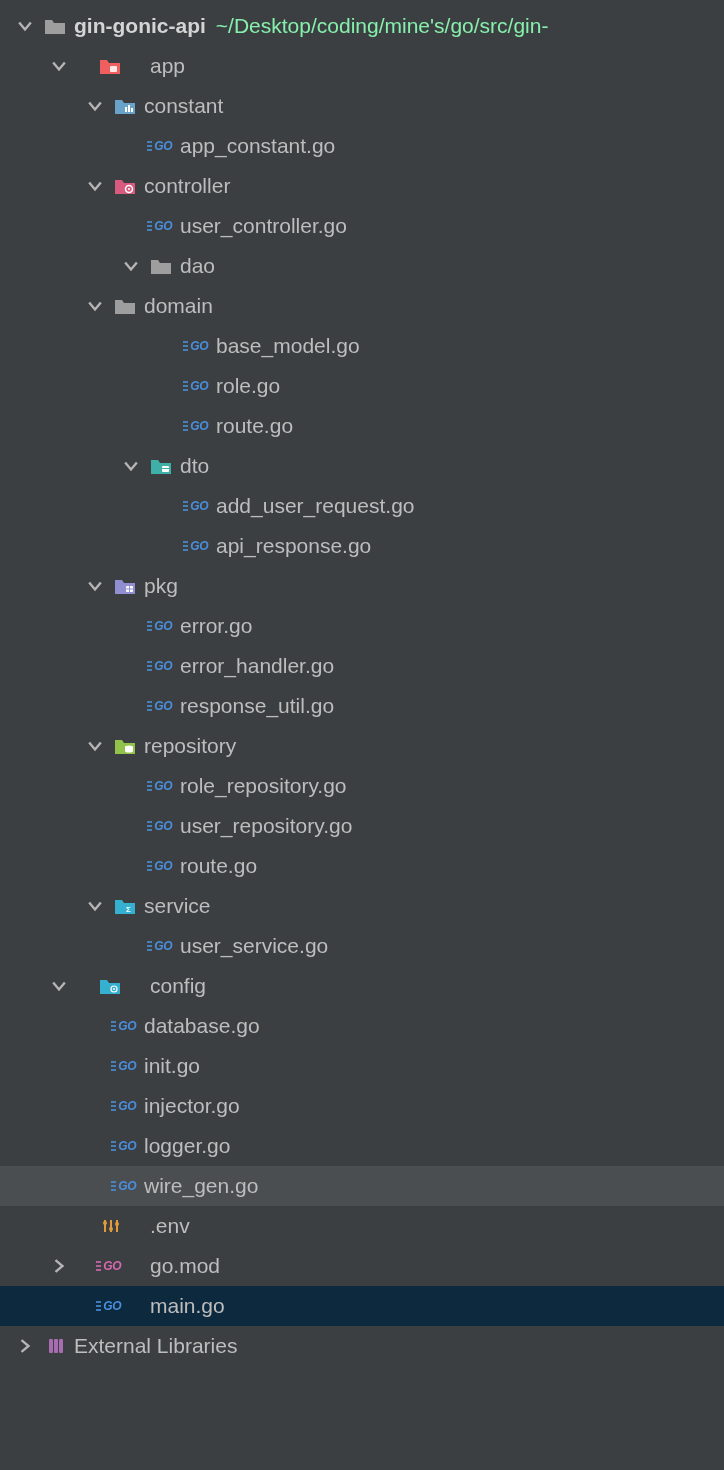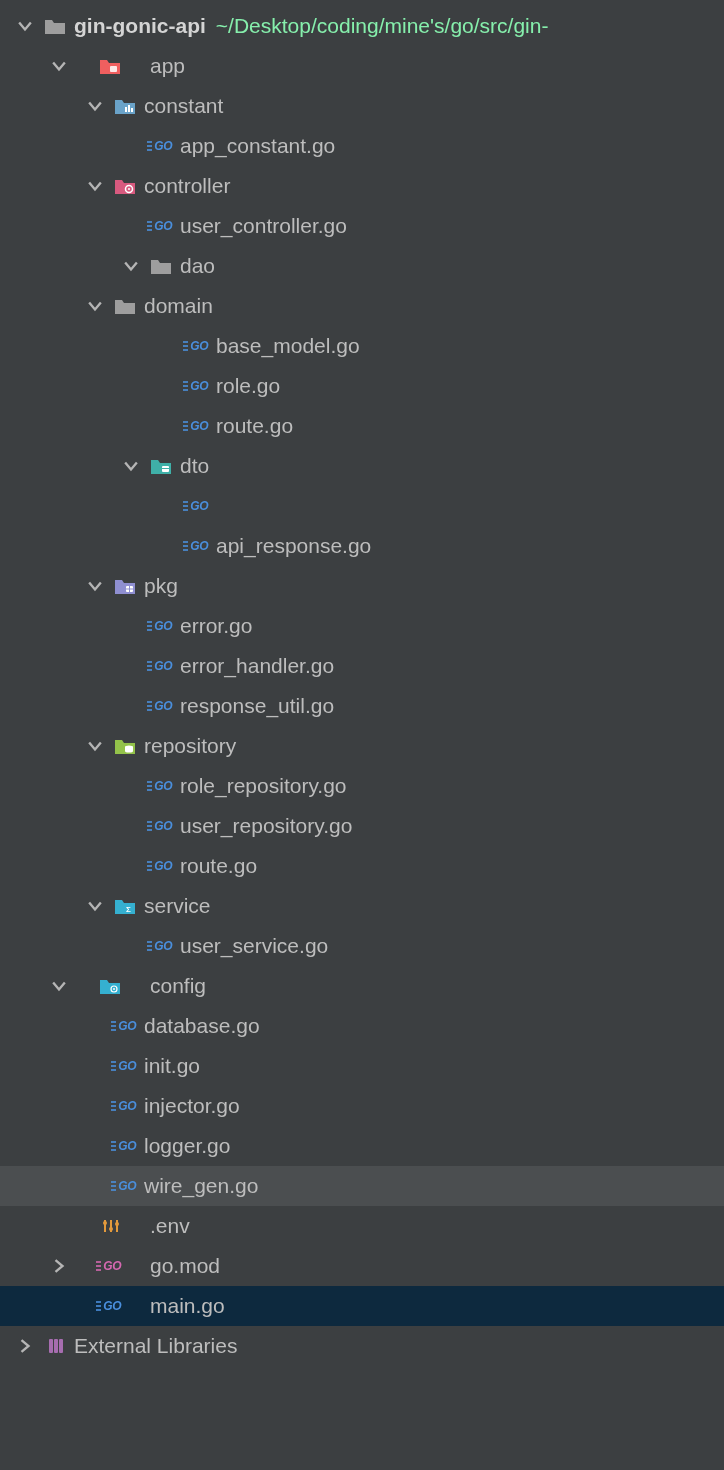--- a/index.html
+++ b/index.html
@@ -259,20 +259,21 @@
           <rect x="12" y="11" width="7" height="1" fill="#3fb0a8"></rect>
         </svg>
     </span>
     <span class="label">dto</span>
   </div>
   <div class="tree-row ind-4 no-chevron">
     <span class="chevron"></span>
     <span class="icon-slot">
         <span class="go-icon">GO</span>
       </span>
+    <span class="label">add_user_request.go</span>
   </div>
   <div class="tree-row ind-4 no-chevron">
     <span class="chevron"></span>
     <span class="icon-slot">
         <span class="go-icon">GO</span>
       </span>
     <span class="label">api_response.go</span>
   </div>
 
   <div class="tree-row ind-2">

